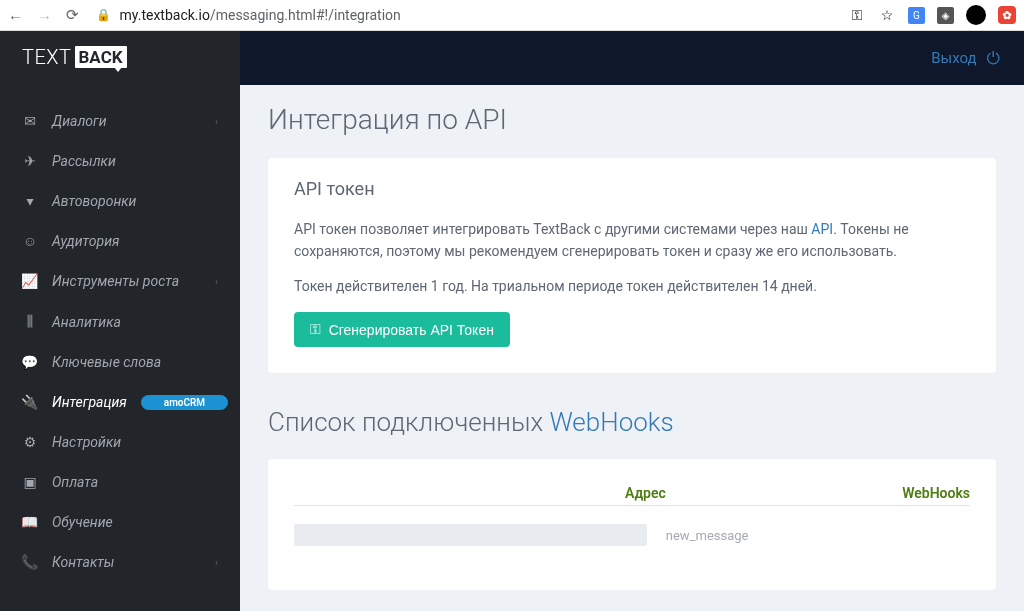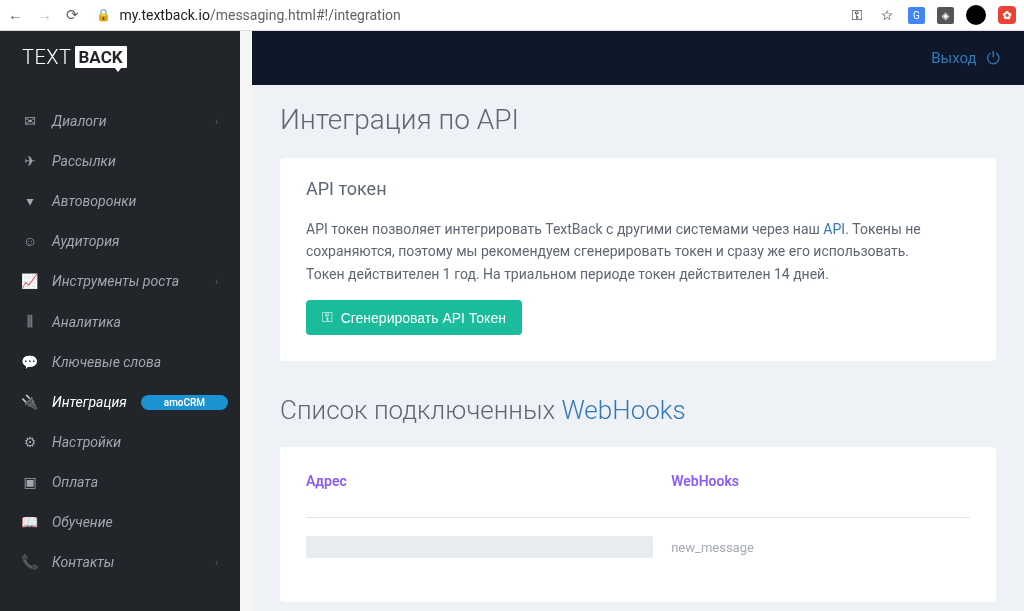--- a/index.html
+++ b/index.html
@@ -10,21 +10,21 @@
 .browser-nav span { cursor: pointer; font-size: 15px; }
 .url-bar { flex: 1; display: flex; align-items: center; gap: 8px; color: #202124; font-size: 14px; padding-left: 8px; }
 .url-bar .lock { font-size: 12px; color: #5f6368; }
 .url-bar .domain { color: #202124; }
 .url-bar .path { color: #5f6368; }
 .browser-icons { display: flex; gap: 12px; align-items: center; }
 .browser-icons .ico { width: 18px; height: 18px; display: flex; align-items: center; justify-content: center; font-size: 14px; }
 .profile-dot { width: 20px; height: 20px; border-radius: 50%; background: #000; }
 .red-badge { width: 18px; height: 18px; background: #ea4335; border-radius: 4px; color: #fff; font-size: 11px; display: flex; align-items: center; justify-content: center; font-weight: bold; }
 
-.app { display: flex; height: 580px; gap: 12px; }
+.app { display: flex; height: 580px; }
 .sidebar { width: 240px; background: #22252a; color: #a2a7b0; display: flex; flex-direction: column; }
 .logo { padding: 14px 22px; display: flex; align-items: center; }
 .logo-text { color: #fff; font-size: 20px; font-weight: 300; letter-spacing: 0.5px; }
 .logo-box { background: #fff; color: #22252a; padding: 1px 4px; margin-left: 3px; font-weight: 700; font-size: 17px; border-radius: 1px; position: relative; }
 .logo-box::after { content: ''; position: absolute; bottom: -4px; right: 5px; width: 0; height: 0; border-left: 4px solid transparent; border-right: 4px solid transparent; border-top: 5px solid #fff; }
 
 .nav { list-style: none; padding-top: 18px; }
 .nav-item { display: flex; align-items: center; padding: 12px 22px; cursor: pointer; font-size: 14px; position: relative; gap: 14px; }
 .nav-item.active { color: #fff; }
 .nav-item .ico { width: 16px; display: flex; align-items: center; justify-content: center; font-size: 14px; }
@@ -34,31 +34,31 @@
 
 .main { flex: 1; background: #eef1f5; overflow-y: auto; }
 .topbar { background: #0f172a; height: 54px; display: flex; justify-content: flex-end; align-items: center; padding: 0 24px; gap: 10px; }
 .logout { color: #337ab7; font-size: 15px; cursor: pointer; }
 .power-icon { color: #337ab7; font-size: 17px; }
 
 .content { padding: 18px 28px; }
 .page-title { font-size: 28px; font-weight: 300; color: #5e6773; margin-bottom: 22px; }
 .card { background: #fff; border-radius: 4px; padding: 20px 26px 26px; margin-bottom: 34px; }
 .card-title { font-size: 18px; color: #5e6773; font-weight: 400; margin-bottom: 20px; }
-.card-text { color: #5e6773; font-size: 14px; line-height: 1.55; margin-bottom: 4px; }
+.card-text { color: #5e6773; font-size: 14px; line-height: 1.55; margin-bottom: 16px; }
 .card-text a { color: #337ab7; text-decoration: none; }
 .card-text2 { color: #5e6773; font-size: 14px; margin-bottom: 18px; }
 .btn-gen { background: #1abc9c; color: #fff; border: none; padding: 9px 16px; border-radius: 4px; font-size: 14px; cursor: pointer; display: inline-flex; align-items: center; gap: 8px; }
 
 .section-title { font-size: 26px; font-weight: 300; color: #5e6773; margin-bottom: 22px; }
 .section-title .link { color: #337ab7; }
 
 .table-card { background: #fff; border-radius: 4px; padding: 26px; }
 .tbl { width: 100%; border-collapse: collapse; }
-.tbl th { text-align: left; font-size: 14px; color: #8b5cf6; font-weight: 600; padding-bottom: 28px; border-bottom: 1px solid #e1e5ea; }
+.tbl th { text-align: right; font-size: 14px; color: #4d7c0f; font-weight: 600; padding-bottom: 4px; border-bottom: 1px solid #e1e5ea; }
 .tbl td { padding: 18px 0; font-size: 13px; color: #a5aab3; }
 .blur-cell { background: #e8ebef; height: 22px; width: 95%; border-radius: 2px; }
 .th-address { width: 55%; }
 </style>
 </head>
 <body>
 
 <div class="browser-bar">
   <div class="browser-nav">
     <span>←</span>

